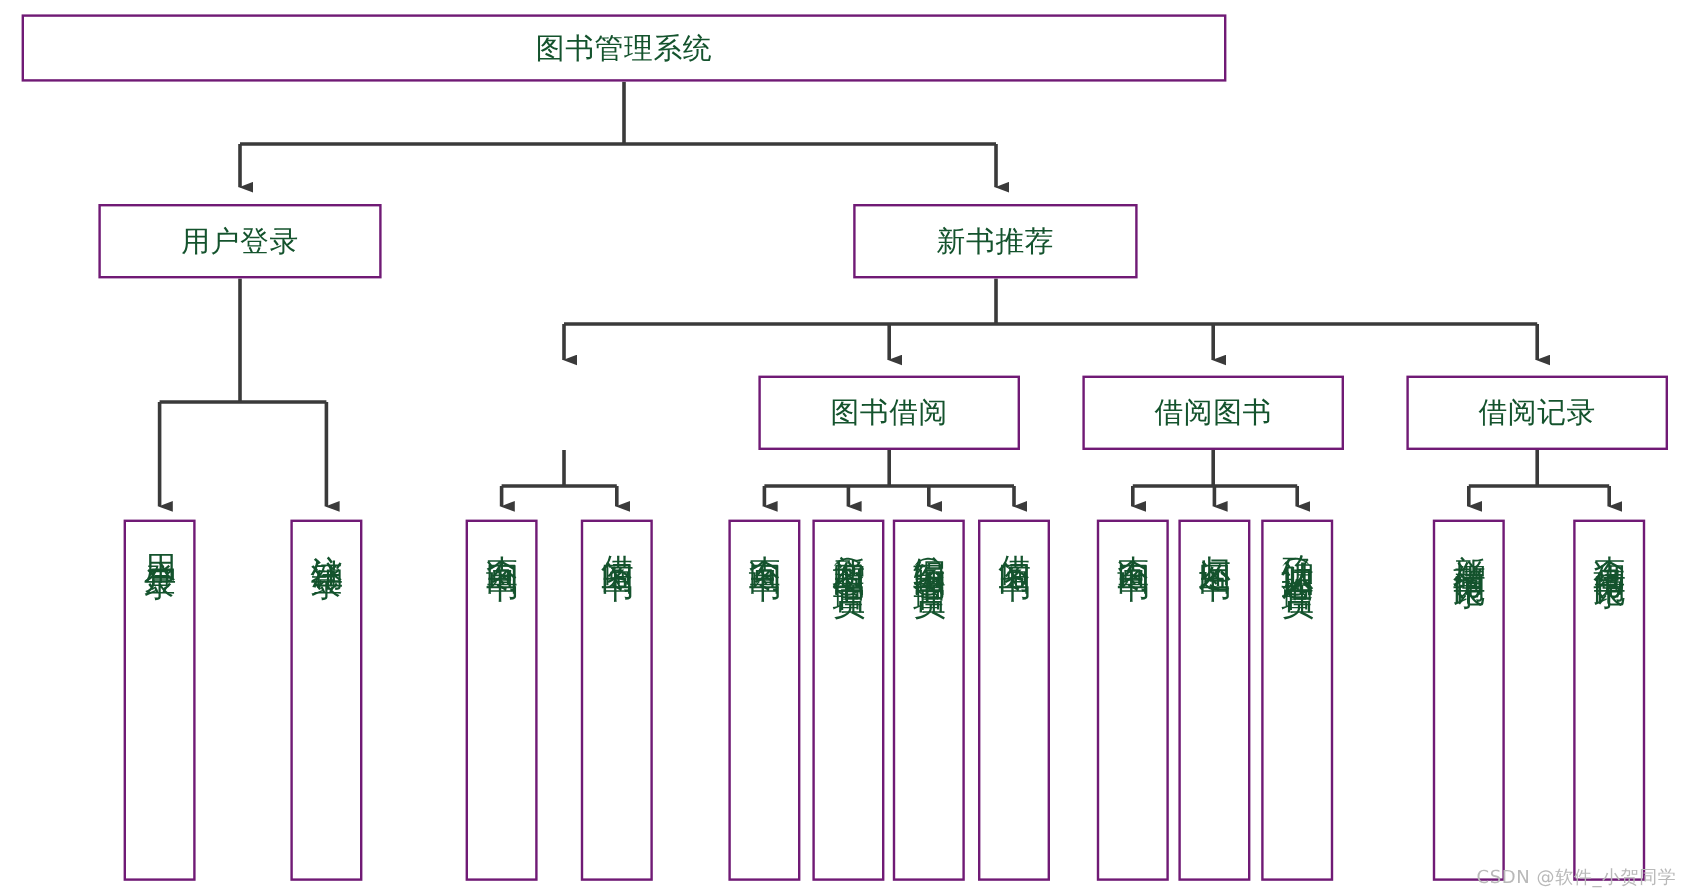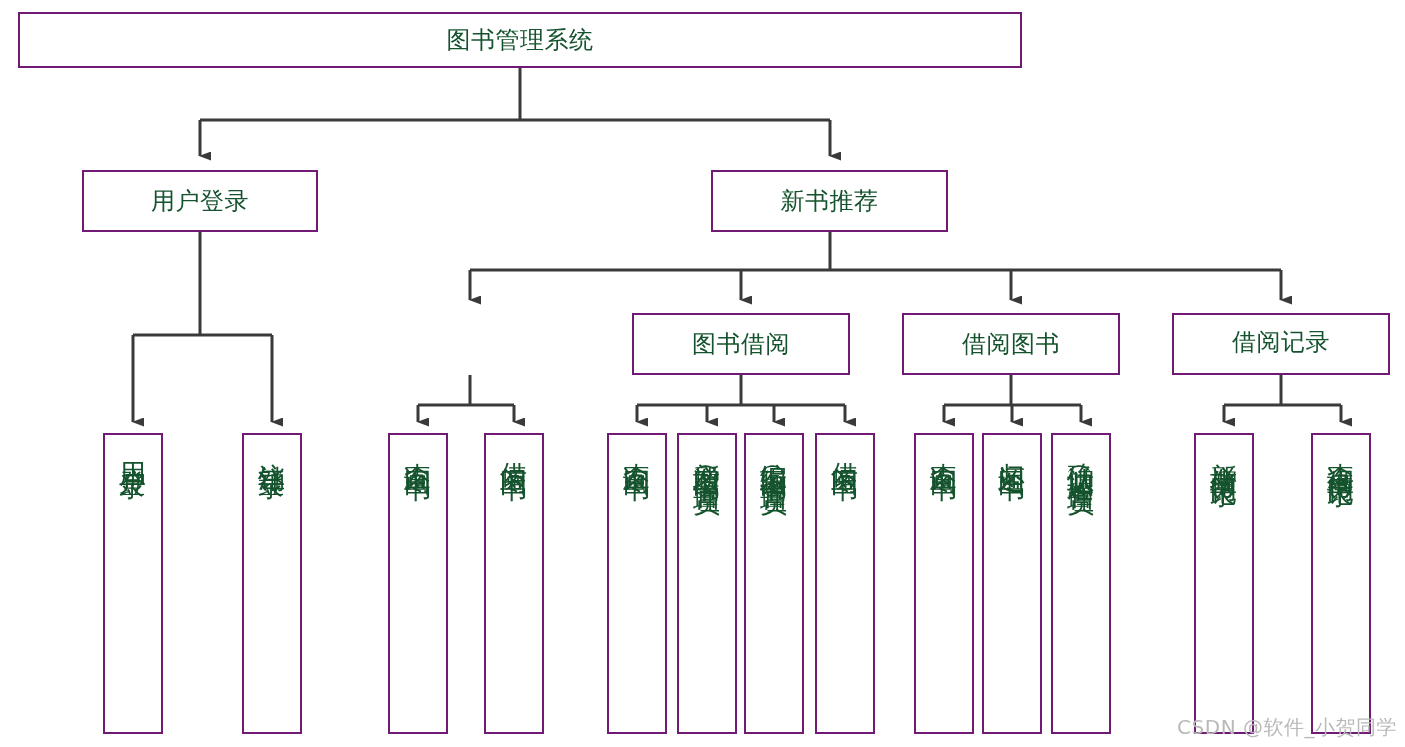--- a/index.html
+++ b/index.html
@@ -52,21 +52,21 @@
     writing-mode: vertical-rl;
     text-orientation: upright;
     font-size: 27px;
     letter-spacing: 4px;
     line-height: 1.0;
   }
   .watermark {
     position: absolute;
     right: 8px;
     bottom: 6px;
-    font-size: 20px;
+    font-size: 15px;
     color: #b9b9b9;
     letter-spacing: 0.5px;
     user-select: none;
     white-space: nowrap;
   }
 </style>
 </head>
 <body>
 
 <div id="stage">
@@ -131,21 +131,21 @@
   <div class="node horiz" style="left:711px; top:170px; width:237px; height:62px;">
     <span class="label">新书推荐</span>
   </div>
 
   <div class="node horiz" style="left:632px; top:313px; width:218px; height:62px;">
     <span class="label">图书借阅</span>
   </div>
   <div class="node horiz" style="left:902px; top:313px; width:218px; height:62px;">
     <span class="label">借阅图书</span>
   </div>
-  <div class="node horiz" style="left:1172px; top:313px; width:218px; height:62px;font-family:Liberation Mono, monospace;">
+  <div class="node horiz" style="left:1172px; top:313px; width:218px; height:62px;">
     <span class="label">借阅记录</span>
   </div>
 
   <div class="node vert" style="left:103px; top:433px; width:60px; height:301px;">
     <span class="label">用户登录</span>
   </div>
   <div class="node vert" style="left:242px; top:433px; width:60px; height:301px;">
     <span class="label">注销登录</span>
   </div>
 

